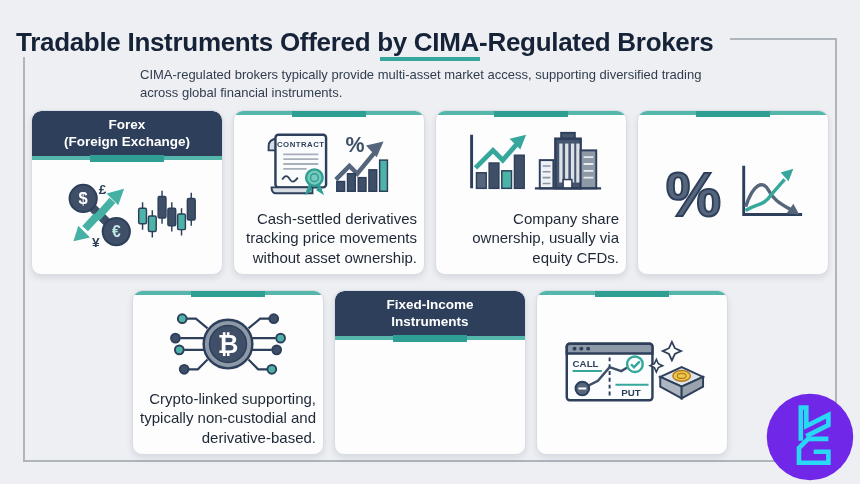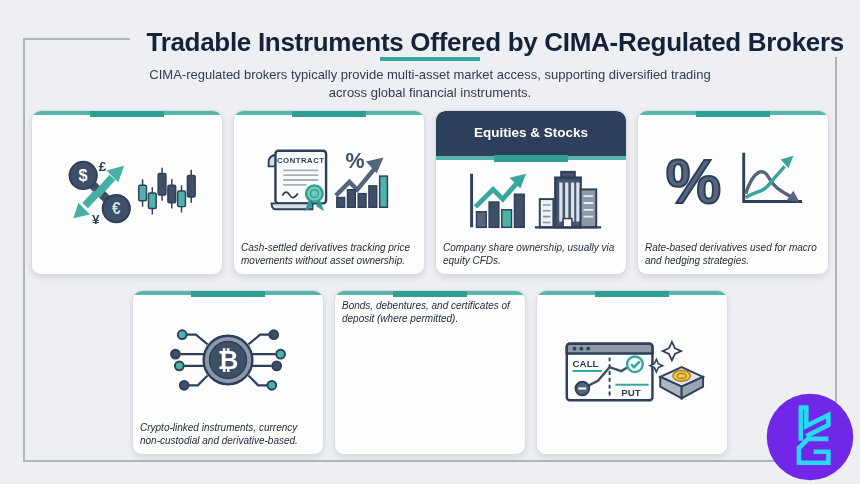--- a/index.html
+++ b/index.html
@@ -7,33 +7,33 @@
     width:860px;height:484px;overflow:hidden;position:relative;
     background:#edeff2;
     font-family:"Liberation Sans","DejaVu Sans",sans-serif;
     -webkit-font-smoothing:antialiased;
   }
   .frame{
     position:absolute;left:23px;top:38px;width:810px;height:420px;
     border:2px solid #aeb5bd;background:transparent;z-index:0;
   }
   .page-title{
-    position:absolute;top:22px;left:0;right:0;margin:0;text-align:right;z-index:2;
+    position:absolute;top:22px;left:0;right:0;margin:0;text-align:left;z-index:2;
   }
   .page-title span{
     display:inline-block;background:#edeff2;padding:0 16px;
     font-size:26px;font-weight:bold;color:#152238;letter-spacing:-0.3px;line-height:1.1;
   }
   .title-underline{
     position:absolute;top:57px;left:50%;transform:translateX(-50%);
     width:100px;height:4px;background:#35a79c;z-index:2;
   }
   .page-subtitle{
     position:absolute;top:66px;left:50%;transform:translateX(-50%);
-    width:580px;margin:0;text-align:center;
+    width:580px;margin:0;
     font-size:13px;line-height:1.4;color:#313d4e;z-index:2;
   }
   .row{
     position:absolute;left:0;right:0;display:flex;justify-content:center;gap:10px;z-index:3;
   }
   .row-top{top:110px;}
   .row-bottom{top:290px;}
   .card{
     width:190px;height:163px;background:#fdfdfe;border:1px solid #d9dde3;
     border-radius:10px;box-shadow:0 3px 6px rgba(15,30,60,.10);
@@ -49,38 +49,42 @@
   }
   .teal-strip{height:4px;background:#55b6ab;position:relative;}
   .teal-tab{
     position:absolute;left:50%;top:-1px;transform:translateX(-50%);
     width:74px;height:7px;background:#2f9e93;
   }
   .card-body{flex:1;display:flex;flex-direction:column;align-items:center;padding:4px 7px 7px;}
   .icon-area{flex:1;display:flex;align-items:center;justify-content:center;width:100%;}
   .icon-area svg{display:block;}
   .card-desc{
-    margin:0;font-size:10px;line-height:1.3;color:#1d2735;text-align:left;font-style:italic;
+    margin:0;font-size:15px;line-height:1.3;color:#1d2735;text-align:right;
   }
   .brand-logo{position:absolute;left:764px;top:391px;width:92px;height:92px;z-index:5;}
   svg text{font-family:"Liberation Sans","DejaVu Sans",sans-serif;}
   .btc-text{font-family:"DejaVu Sans","Liberation Sans",sans-serif;}
 </style>
 </head>
 <body>
 
 <div class="frame"></div>
 
 <h1 class="page-title"><span>Tradable Instruments Offered by CIMA-Regulated Brokers</span></h1>
 <div class="title-underline"></div>
 <p class="page-subtitle">CIMA-regulated brokers typically provide multi-asset market access, supporting diversified trading across global financial instruments.</p>
 
 <div class="row row-top">
 
   <div class="card">
+    <div class="card-header">
+      <span>Forex
+(Foreign Exchange)</span>
+    </div>
     <div class="teal-strip">
         <span class="teal-tab"></span>
       </div>
     <div class="card-body">
       <div class="icon-area">
         <svg width="160" height="74" viewBox="0 0 150 76">
           <line x1="34" y1="24" x2="60" y2="50" stroke="#3f4f68" stroke-width="9" stroke-linecap="round"></line>
           <line x1="44" y1="40" x2="60" y2="22" stroke="#45b0a4" stroke-width="8"></line>
           <polygon points="72,10 54,15 66,27" fill="#45b0a4"></polygon>
           <line x1="44" y1="38" x2="32" y2="51" stroke="#45b0a4" stroke-width="8"></line>
@@ -142,23 +146,20 @@
             <rect x="116" y="44" width="8" height="22" fill="#3f4f68"></rect>
             <rect x="127" y="34" width="8" height="32" fill="#4db3a8"></rect>
           </g>
         </svg>
       </div>
       <p class="card-desc">Cash-settled derivatives tracking price movements without asset ownership.</p>
     </div>
   </div>
 
   <div class="card">
-    <div class="card-header">
-      <span>Equities &amp; Stocks</span>
-    </div>
     <div class="teal-strip">
         <span class="teal-tab"></span>
       </div>
     <div class="card-body">
       <div class="icon-area">
         <svg width="160" height="74" viewBox="0 0 150 76">
           <path d="M14 8 V63" stroke="#2d3f5a" stroke-width="3" fill="none"></path>
           <g stroke="#2d3f5a" stroke-width="1.5">
             <rect x="19" y="47" width="10" height="16" fill="#55657c"></rect>
             <rect x="32" y="37" width="10" height="26" fill="#3f4f68"></rect>
@@ -205,21 +206,20 @@
       <div class="icon-area">
         <svg width="160" height="74" viewBox="0 0 150 76">
           <text x="6" y="62" font-size="64" font-weight="bold" fill="#55657c" stroke="#2d3f5a" stroke-width="2">%</text>
           <path d="M86 10 V60 H146" stroke="#2d3f5a" stroke-width="3" fill="none"></path>
           <path d="M88 52 C96 28 106 24 112 36 C117 46 126 50 134 55" stroke="#55657c" stroke-width="3.5" fill="none"></path>
           <polygon points="143,60 130,59 137,49" fill="#55657c"></polygon>
           <path d="M88 56 C100 48 106 52 114 40 L128 24" stroke="#35a79c" stroke-width="3.5" fill="none"></path>
           <polygon points="137,13 124,17 132,26" fill="#35a79c"></polygon>
         </svg>
       </div>
-      <p class="card-desc">Rate-based derivatives used for macro and hedging strategies.</p>
     </div>
   </div>
 
 </div>
 
 <div class="row row-bottom">
 
   <div class="card">
     <div class="teal-strip">
         <span class="teal-tab"></span>
@@ -245,30 +245,33 @@
             <circle cx="122" cy="12" r="4.5" fill="#3f4f68"></circle>
             <circle cx="129" cy="32" r="4.5" fill="#4db3a8"></circle>
             <circle cx="125" cy="44" r="4.5" fill="#3f4f68"></circle>
             <circle cx="120" cy="64" r="4.5" fill="#4db3a8"></circle>
           </g>
           <circle cx="75" cy="38" r="25" fill="#8e99a7" stroke="#2d3f5a" stroke-width="2.5"></circle>
           <circle cx="75" cy="38" r="19" fill="#3f4f68" stroke="#2d3f5a" stroke-width="1.5"></circle>
           <text class="btc-text" x="75" y="47" font-size="26" font-weight="bold" fill="#ffffff" text-anchor="middle">₿</text>
         </svg>
       </div>
-      <p class="card-desc">Crypto-linked instruments, currency non-custodial and derivative-based.</p>
-    </div>
-  </div>
-
-  <div class="card">
-    <div class="teal-strip">
-        <span class="teal-tab"></span>
-      </div>
-    <div class="card-body">
-      <p class="card-desc">Bonds, debentures, and certificates of deposit (where permitted).</p>
+      <p class="card-desc">Crypto-linked supporting, typically non-custodial and derivative-based.</p>
+    </div>
+  </div>
+
+  <div class="card">
+    <div class="card-header">
+      <span>Fixed-Income
+Instruments</span>
+    </div>
+    <div class="teal-strip">
+        <span class="teal-tab"></span>
+      </div>
+    <div class="card-body">
     </div>
   </div>
 
   <div class="card">
     <div class="teal-strip">
         <span class="teal-tab"></span>
       </div>
     <div class="card-body">
       <div class="icon-area">
         <svg width="160" height="74" viewBox="0 0 150 76">

